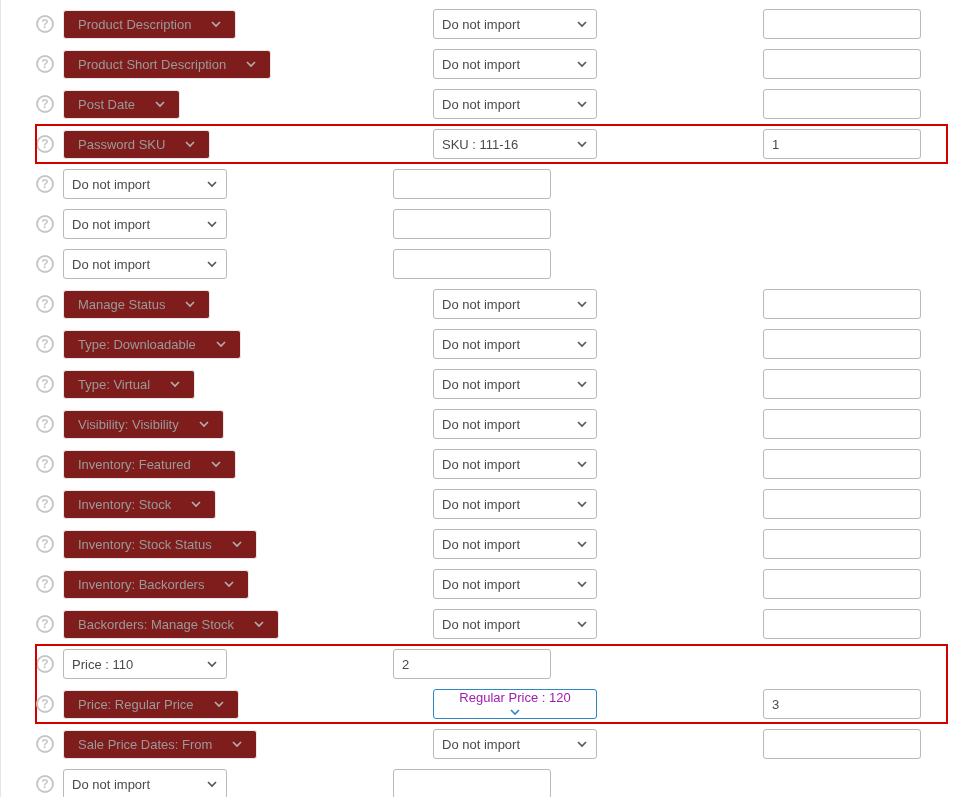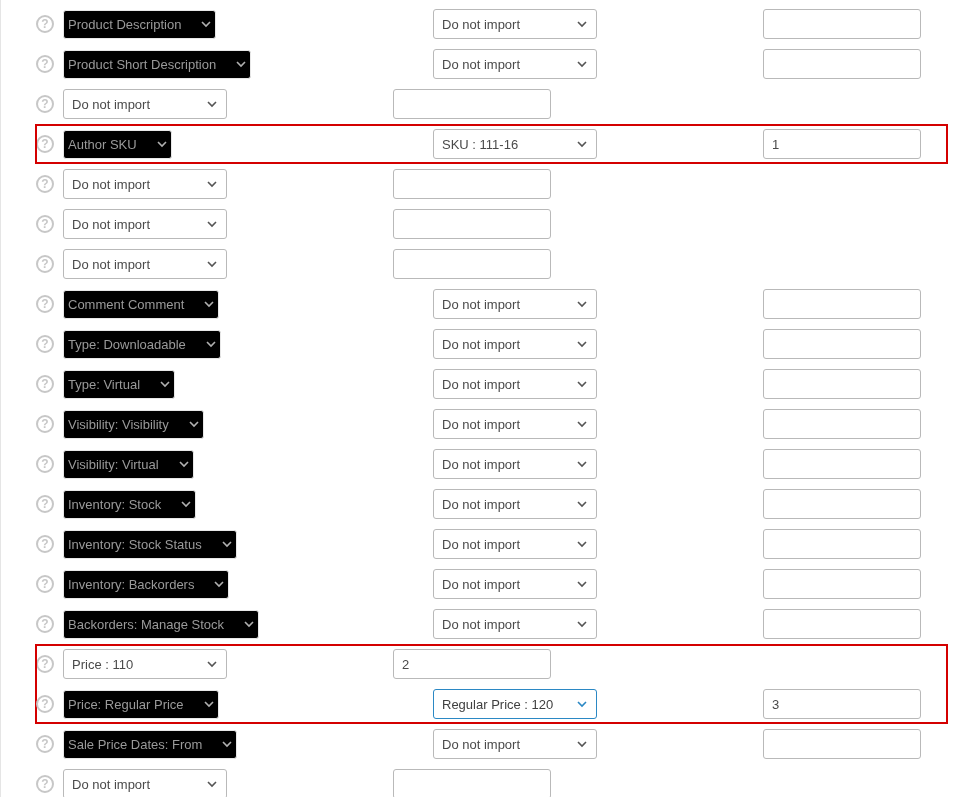--- a/index.html
+++ b/index.html
@@ -59,24 +59,24 @@
     justify-content: center;
     cursor: pointer;
     line-height: 1;
   }
   .col-label {
     width: 370px;
     display: flex;
     align-items: center;
   }
   .label-pill {
-    background: #000000;
+    background: #7f1d1d;
     border: 1px solid #e8e8e8;
     border-radius: 3px;
-    padding: 6px 4px;
+    padding: 6px 14px;
     display: inline-flex;
     align-items: center;
     gap: 20px;
     color: #9a9a9a;
     font-size: 13px;
     cursor: pointer;
   }
   .chev {
     width: 10px;
     height: 10px;
@@ -99,21 +99,22 @@
     display: flex;
     align-items: center;
     padding: 0 8px;
     justify-content: space-between;
     cursor: pointer;
     color: #4a4a4a;
     font-size: 13px;
   }
   .select-box.active {
     border-color: #2b88c4;
-    color: #404040;
+    color: #a21caf;
+    flex-direction: column;
   }
   .select-box.active .select-chev svg polyline { stroke: #2b88c4; }
   .select-text {
     white-space: nowrap;
     overflow: hidden;
     text-overflow: ellipsis;
   }
   .select-chev {
     width: 12px;
     height: 12px;
@@ -195,20 +196,30 @@
         </div>
       </div>
       <div class="col-input">
         <input type="text" class="text-input" value="" style="">
       </div>
     </div>
     <div class="row">
       <div class="col-help">
         <div class="help-icon">?</div>
       </div>
+      <div class="col-label">
+        <div class="label-pill">
+          <span>Post Date</span>
+          <span class="chev">
+            <svg width="10" height="10" viewBox="0 0 10 10">
+              <polyline points="1,3 5,7 9,3" fill="none" stroke="#b0b0b0" stroke-width="1.6"></polyline>
+            </svg>
+          </span>
+        </div>
+      </div>
       <div class="col-select">
         <div class="select-box">
           <span class="select-text">Do not import</span>
           <span class="select-chev">
             <svg width="10" height="10" viewBox="0 0 10 10">
               <polyline points="1,3 5,7 9,3" fill="none" stroke="#555" stroke-width="1.6"></polyline>
             </svg>
           </span>
         </div>
       </div>
@@ -216,21 +227,21 @@
         <input type="text" class="text-input" value="" style="">
       </div>
     </div>
     <div class="row">
       <div class="highlight-single"></div>
       <div class="col-help">
         <div class="help-icon">?</div>
       </div>
       <div class="col-label">
         <div class="label-pill">
-          <span>Author SKU</span>
+          <span>Password SKU</span>
           <span class="chev">
             <svg width="10" height="10" viewBox="0 0 10 10">
               <polyline points="1,3 5,7 9,3" fill="none" stroke="#b0b0b0" stroke-width="1.6"></polyline>
             </svg>
           </span>
         </div>
       </div>
       <div class="col-select">
         <div class="select-box">
           <span class="select-text">SKU   :   111-16</span>
@@ -298,21 +309,21 @@
       <div class="col-input">
         <input type="text" class="text-input" value="" style="">
       </div>
     </div>
     <div class="row">
       <div class="col-help">
         <div class="help-icon">?</div>
       </div>
       <div class="col-label">
         <div class="label-pill">
-          <span>Comment Comment</span>
+          <span>Manage Status</span>
           <span class="chev">
             <svg width="10" height="10" viewBox="0 0 10 10">
               <polyline points="1,3 5,7 9,3" fill="none" stroke="#b0b0b0" stroke-width="1.6"></polyline>
             </svg>
           </span>
         </div>
       </div>
       <div class="col-select">
         <div class="select-box">
           <span class="select-text">Do not import</span>
@@ -410,21 +421,21 @@
       <div class="col-input">
         <input type="text" class="text-input" value="" style="">
       </div>
     </div>
     <div class="row">
       <div class="col-help">
         <div class="help-icon">?</div>
       </div>
       <div class="col-label">
         <div class="label-pill">
-          <span>Visibility: Virtual</span>
+          <span>Inventory: Featured</span>
           <span class="chev">
             <svg width="10" height="10" viewBox="0 0 10 10">
               <polyline points="1,3 5,7 9,3" fill="none" stroke="#b0b0b0" stroke-width="1.6"></polyline>
             </svg>
           </span>
         </div>
       </div>
       <div class="col-select">
         <div class="select-box">
           <span class="select-text">Do not import</span>

